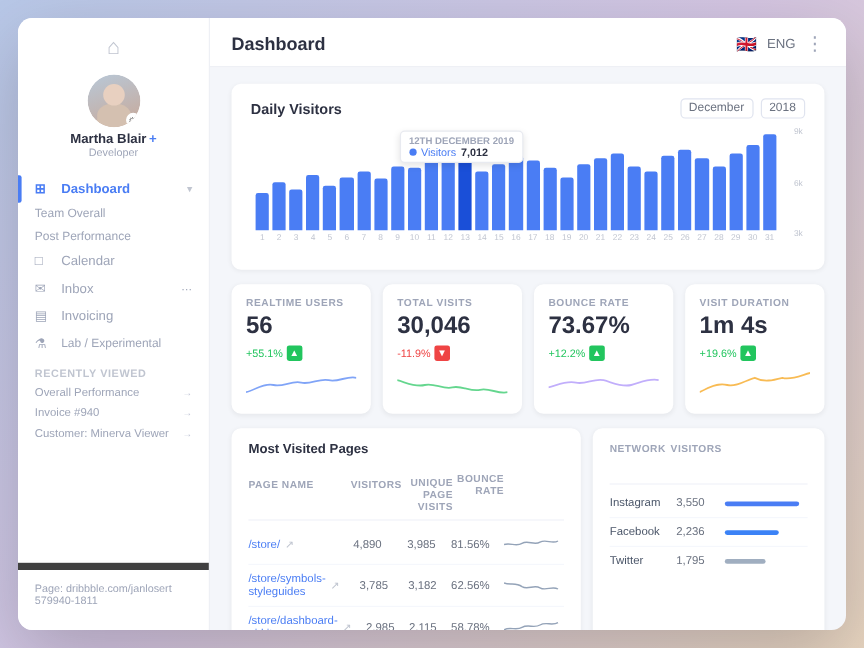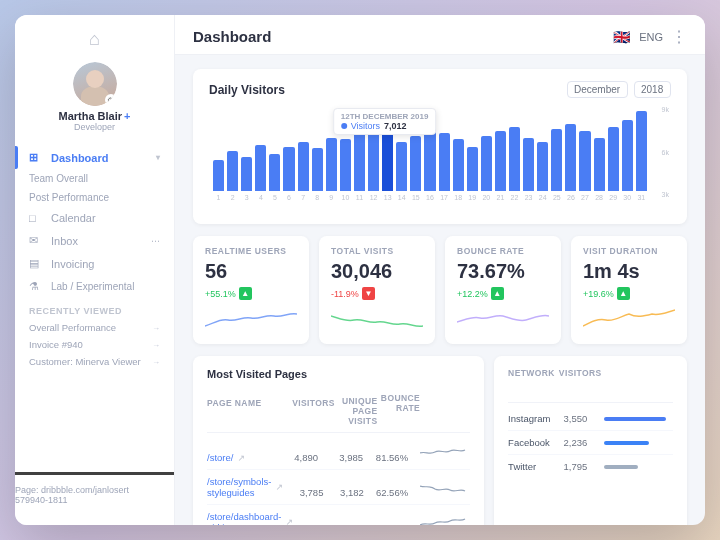--- a/index.html
+++ b/index.html
@@ -84,22 +84,22 @@
       padding: 4px 14px; font-size: 10px; color: #9ea5b8; cursor: pointer;
     }
     .nav-sub-item.active { color: #4a7df4; font-weight: 600; }
     .nav-label { padding: 8px 14px 3px; font-size: 9px; color: #c0c5d0; font-weight: 700; letter-spacing: 0.5px; }
     .recently-item {
       display: flex; align-items: center; justify-content: space-between;
       padding: 3px 14px; font-size: 9.5px; color: #9ea5b8; cursor: pointer;
     }
     .recently-arrow { font-size: 8px; color: #c5c9d8; }
     .sidebar-footer {
-      padding: 10px 0 6px;
-      border-top: 3px solid #404040;
+      padding: 10px 14px 6px;
+      border-top: 6px solid #404040;
     }
     .footer-url { font-size: 9px; color: #9ea5b8; }
     .footer-phone { font-size: 9px; color: #9ea5b8; }
     
     .main {
       flex: 1; display: flex; flex-direction: column; overflow: hidden;
     }
     .topbar {
       display: flex; align-items: center; justify-content: space-between;
       padding: 12px 18px 8px;
@@ -189,21 +189,21 @@
       font-size: 8.5px; color: #9ea5b8; font-weight: 700; text-transform: uppercase;
       letter-spacing: 0.4px; padding-bottom: 6px;
       border-bottom: 1px solid #f0f2f8; margin-bottom: 4px;
     }
     .col-name { flex: 2; }
     .col-visitors { flex: 1; text-align: right; }
     .col-unique { flex: 1; text-align: right; margin-top: 16px; }
     .col-bounce { flex: 1; text-align: right; }
     .col-sparkline { width: 50px; text-align: right; }
     .table-row {
-      display: flex; align-items: flex-end;
+      display: flex; align-items: center;
       font-size: 9.5px; color: #4a5568;
       padding: 6px 0; border-bottom: 1px solid #f5f7fc; gap: 12px;
     }
     .table-row:last-child { border-bottom: none; }
     .row-name { flex: 2; color: #4a7df4; font-weight: 500; display: flex; align-items: center; gap: 4px; }
     .ext-icon { font-size: 9px; color: #c0c5d0; }
     .row-val { flex: 1; text-align: right; color: #6b7280; }
     .row-bounce { flex: 1; text-align: right; color: #6b7280; }
     .row-spark { width: 50px; display: flex; justify-content: flex-end; }
     

